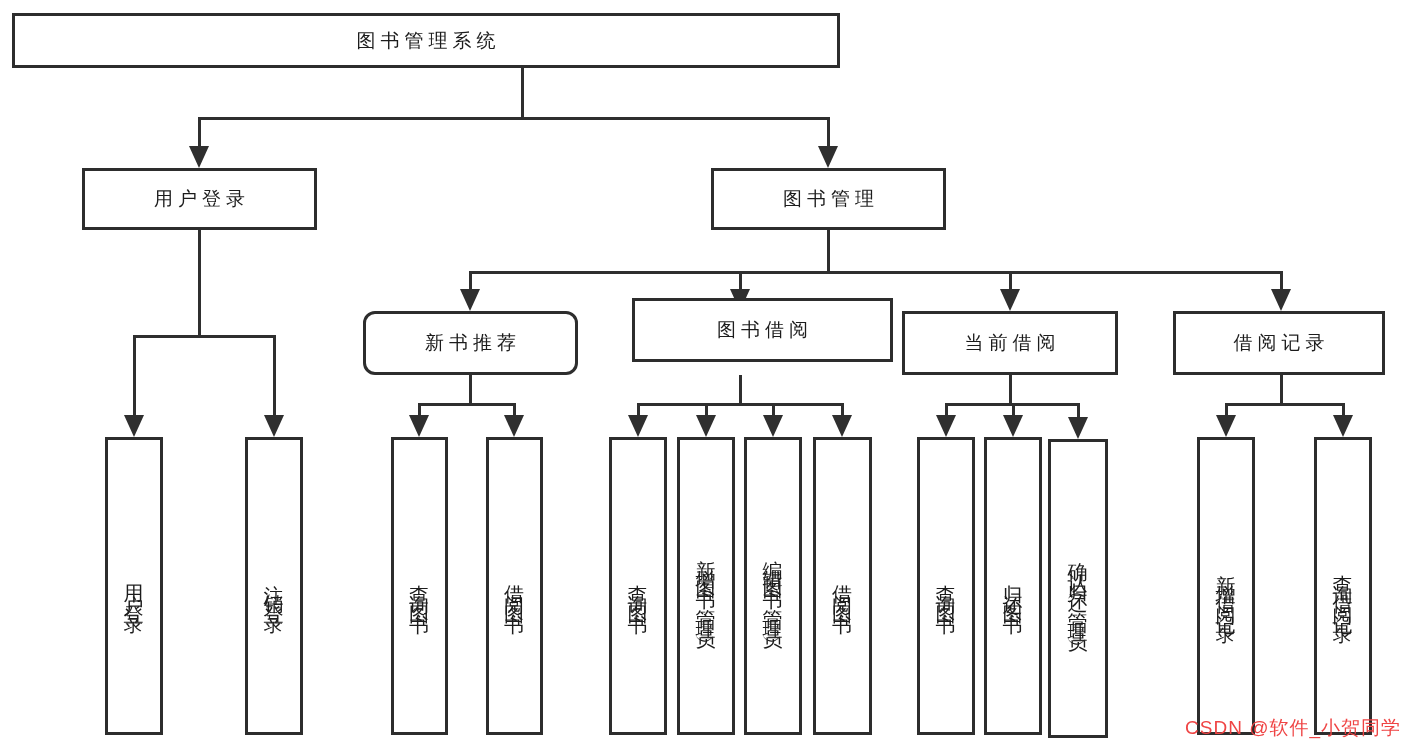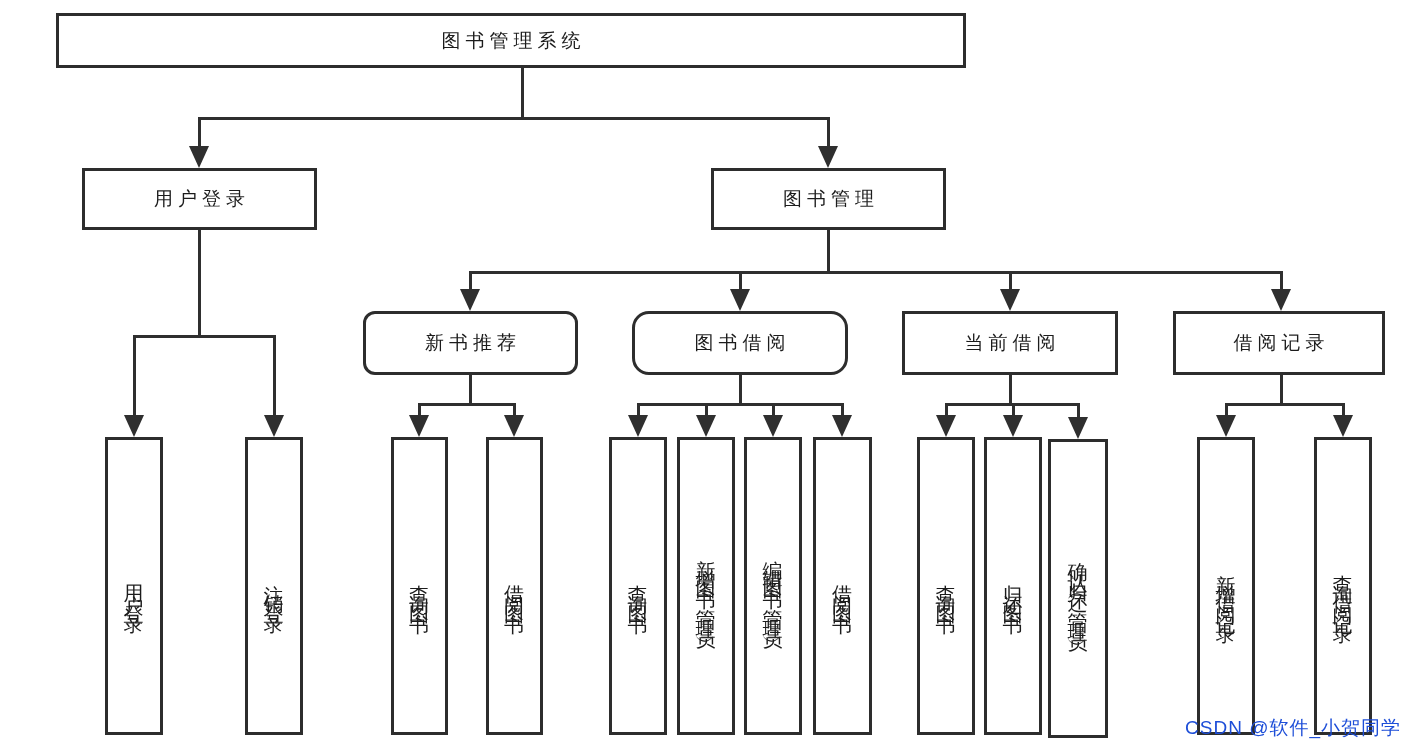--- a/index.html
+++ b/index.html
@@ -19,35 +19,35 @@
   .hline,.vline{position:absolute;background:#2f2f2f;z-index:1;}
   .hline{height:3px;}
   .vline{width:3px;}
   .arrow{
     position:absolute;width:0;height:0;z-index:1;
     border-left:10px solid transparent;border-right:10px solid transparent;
     border-top:22px solid #2f2f2f;
   }
   .watermark{
     position:absolute;right:4px;bottom:6px;z-index:6;
-    color:#1d4ed8;font-size:19px;letter-spacing:1px;white-space:nowrap;
+    color:#ef4444;font-size:19px;letter-spacing:1px;white-space:nowrap;
   }
 </style>
 </head>
 <body>
 
 <div id="stage">
 
-  <div class="box" style="left:12px;top:13px;width:910px;height:55px;margin-left:44px;">图书管理系统</div>
+  <div class="box" style="left:12px;top:13px;width:828px;height:55px;">图书管理系统</div>
 
   <div class="box" style="left:82px;top:168px;width:235px;height:62px;">用户登录</div>
   <div class="box" style="left:711px;top:168px;width:235px;height:62px;text-align:right;">图书管理</div>
 
   <div class="box" style="left:363px;top:311px;width:215px;height:64px;border-radius:12px;">新书推荐</div>
-  <div class="box" style="left:632px;top:311px;width:216px;height:64px;border-radius:17px;">图书借阅</div>
+  <div class="box" style="left:632px;top:298px;width:261px;height:64px;">图书借阅</div>
   <div class="box" style="left:902px;top:311px;width:216px;height:64px;">当前借阅</div>
   <div class="box" style="left:1173px;top:311px;width:212px;height:64px;">借阅记录</div>
 
   <div class="box vbox" style="left:105px;top:437px;width:58px;height:298px;">用户登录</div>
   <div class="box vbox" style="left:245px;top:437px;width:58px;height:298px;">注销登录</div>
 
   <div class="box vbox" style="left:391px;top:437px;width:57px;height:298px;">查询图书</div>
   <div class="box vbox" style="left:486px;top:437px;width:57px;height:298px;">借阅图书</div>
 
   <div class="box vbox" style="left:609px;top:437px;width:58px;height:298px;">查询图书</div>

